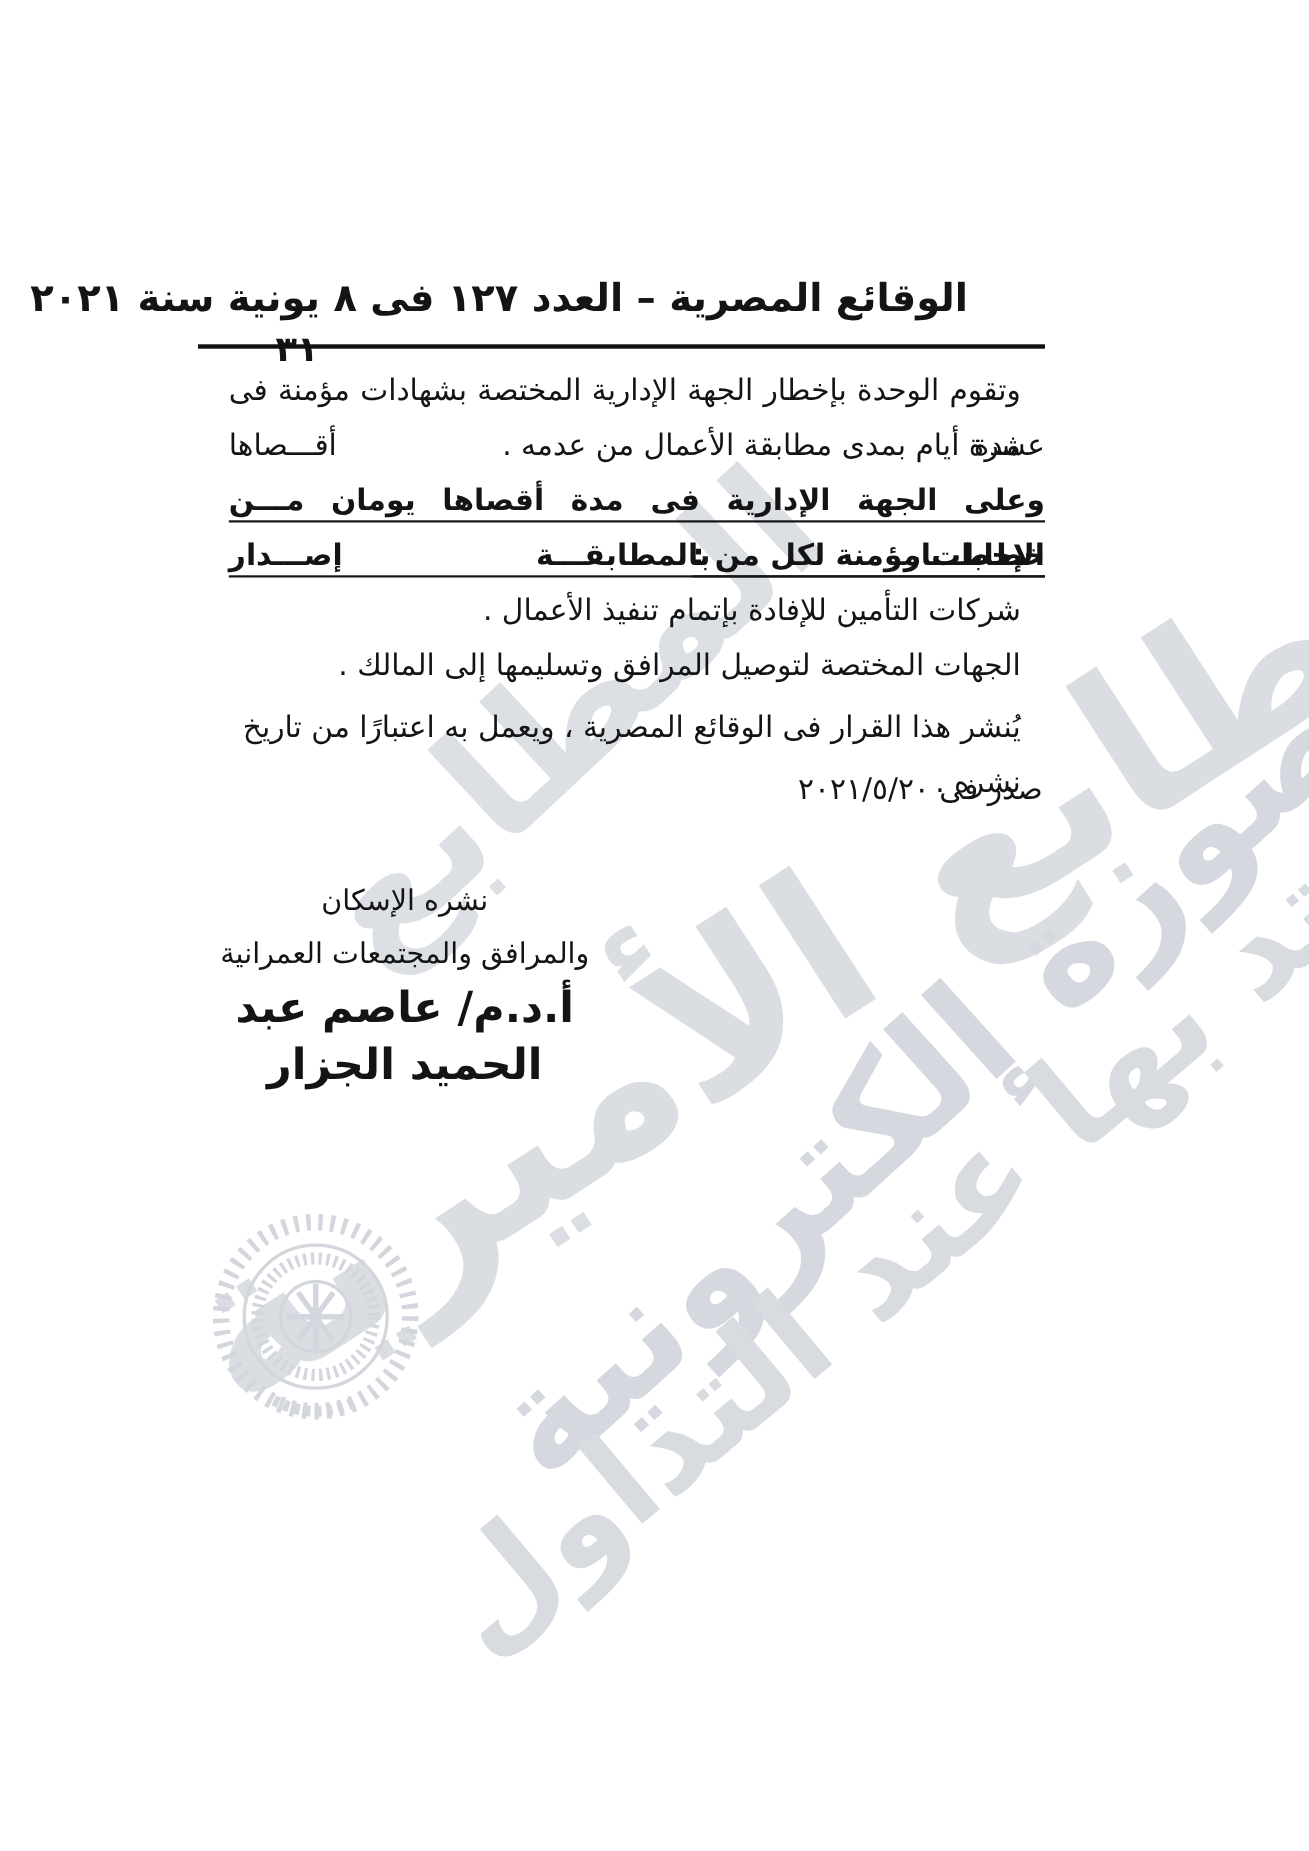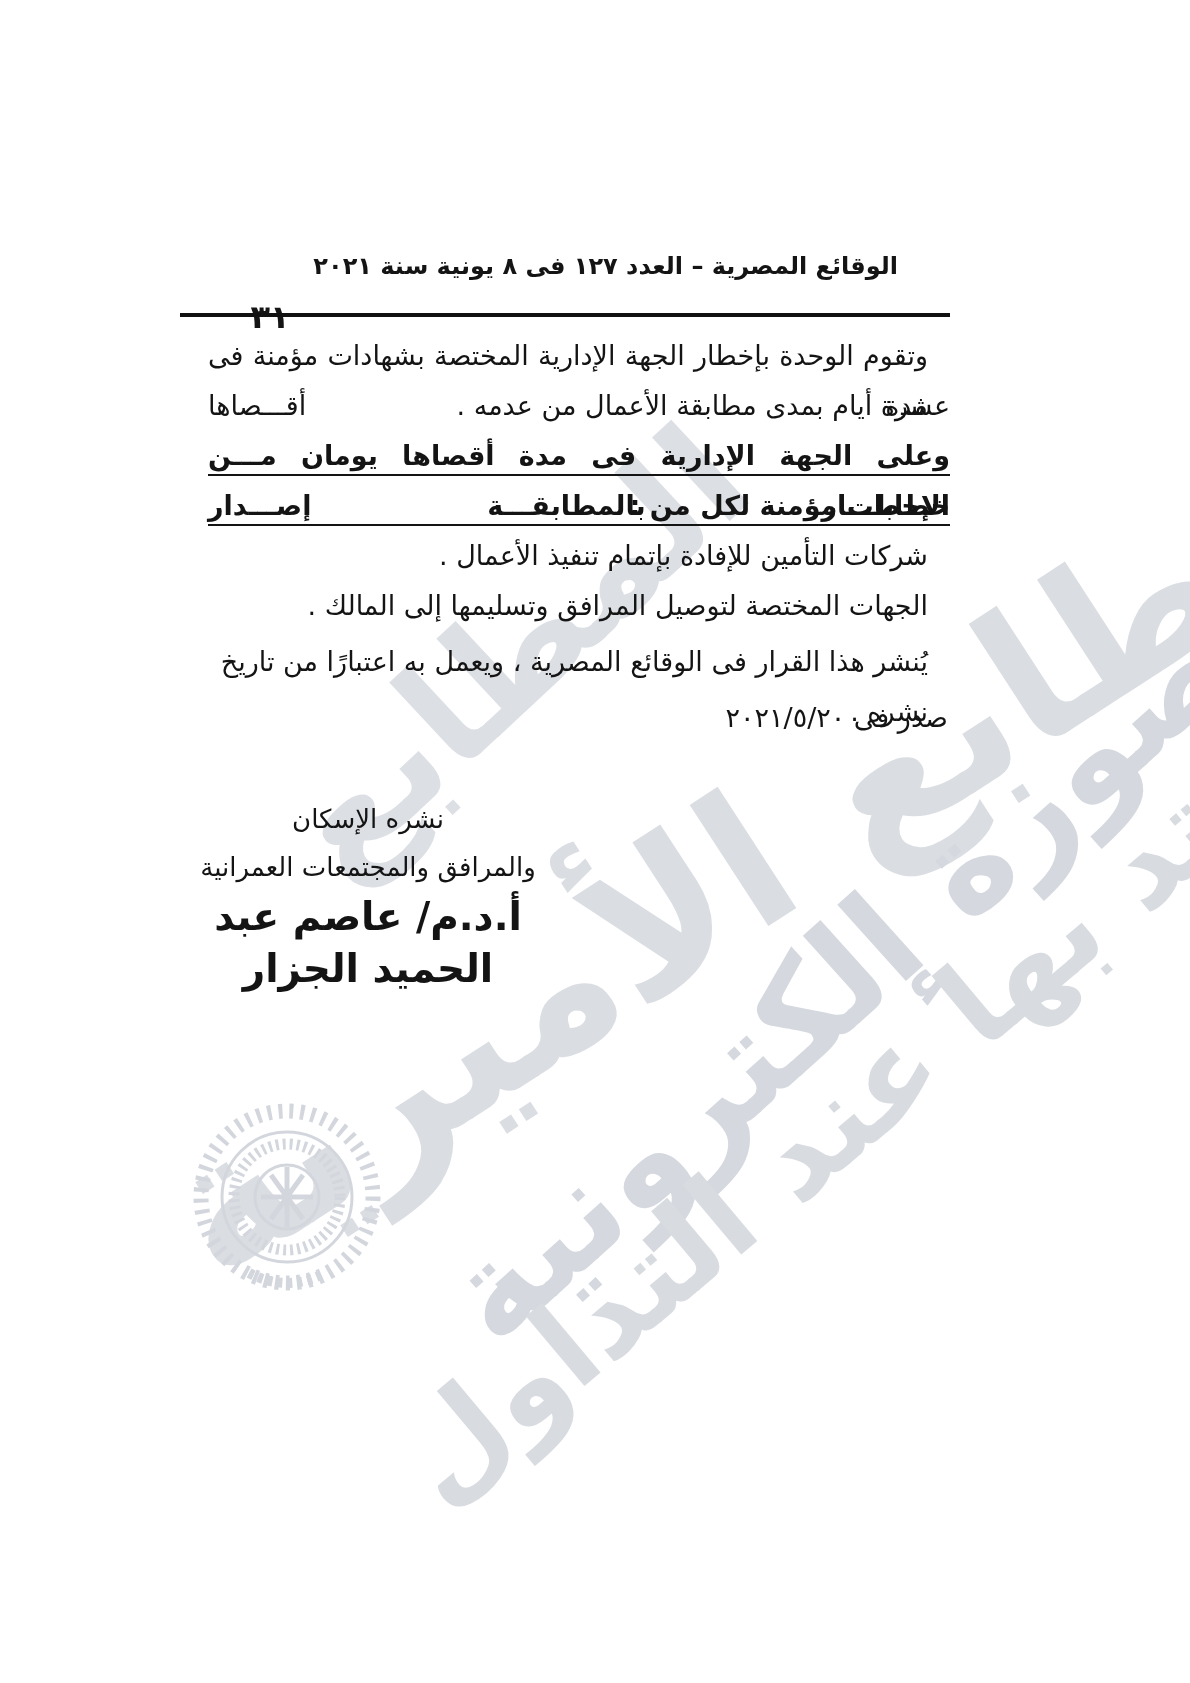--- a/index.html
+++ b/index.html
@@ -19,22 +19,22 @@
     transform-origin:0 0;
   }
   .wm-a   {left:130px; top:1150px; font-size:190px; transform:rotate(-33deg); color:#dadde2;}
   .wm-a2  {left:255px; top:790px;  font-size:150px; transform:rotate(-43deg); color:#dcdfe4;}
   .wm-b1  {left:420px; top:1265px; font-size:135px; transform:rotate(-42deg); color:#d5d9df;}
   .wm-b2  {left:375px; top:1430px; font-size:120px; transform:rotate(-40deg); color:#d8dbe0;}
   .seal{position:absolute;left:187px;top:1097px;width:200px;height:200px;}
   
   .content{position:absolute;inset:0;z-index:1;}
   .hdr-title{
-    position:absolute;top:252px;right:292px;
-    font-size:24px;font-weight:bold;direction:rtl;text-align:center;
+    position:absolute;top:252px;right:310px;
+    font-size:35px;font-weight:bold;direction:rtl;text-align:center;
   }
   .hdr-pagenum{
     position:absolute;top:254px;left:225px;width:90px;
     font-size:32px;font-weight:bold;text-align:center;margin-top:44px;
   }
   .hdr-rule{
     position:absolute;top:313px;left:180px;width:770px;height:4px;
     background:#111;
   }
   .body-col{

